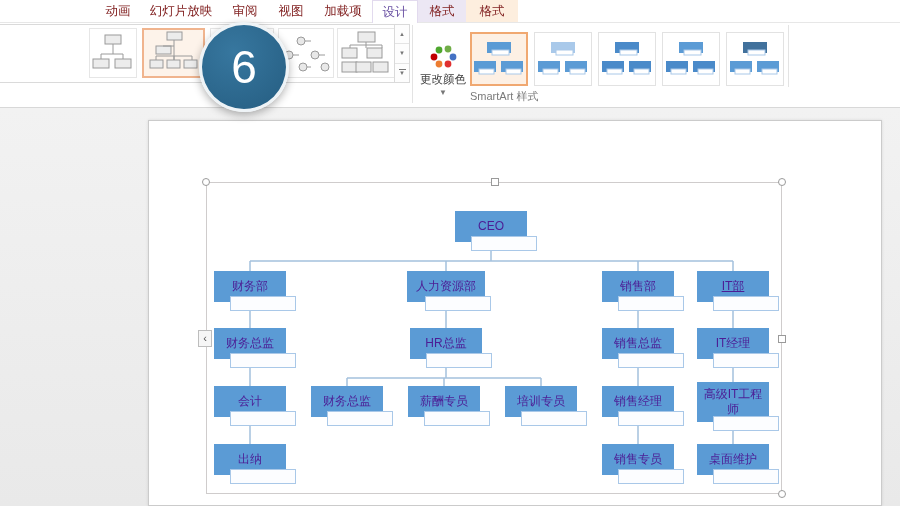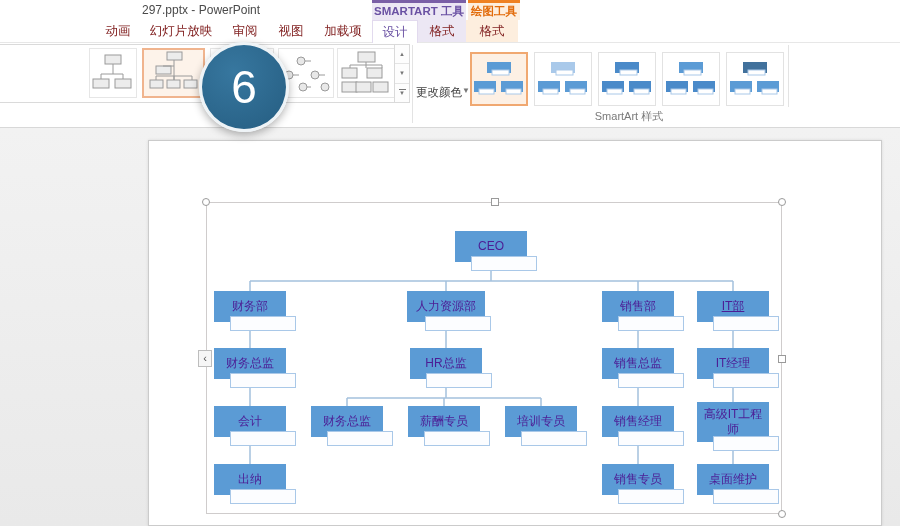--- a/index.html
+++ b/index.html
@@ -40,31 +40,31 @@
   .lthumb.selected { border:2px solid #f0b48e; background:#fdf3ea; }
   .scrollstrip { position:absolute; left:394px; top:1px; width:16px; height:59px;
                  border:1px solid #dadada; background:#fdfdfd; display:flex;
                  flex-direction:column; }
   .scrollbtn { flex:1; display:flex; align-items:center; justify-content:center;
                font-size:6px; color:#777; border-bottom:1px solid #e4e4e4; }
   .scrollbtn:last-child { border-bottom:none; }
   .scrollbtn .bar { position:absolute; width:7px; height:1px; background:#777;
                     margin-top:-7px; }
   .vsep { position:absolute; top:2px; width:1px; height:78px; background:#e3e3e3; }
-  .btn-colors { position:absolute; left:416px; top:7px; width:54px; height:76px;
-                display:flex; flex-direction:row; align-items:center;
+  .btn-colors { position:absolute; left:416px; top:18px; width:54px; height:76px;
+                display:flex; flex-direction:column; align-items:center;
                 padding-top:4px; }
   .btn-colors .lbl { font-size:11.5px; color:#444; margin-top:4px; white-space:nowrap; }
   .btn-colors .caret { font-size:8px; color:#777; margin-top:1px; }
   .sthumb { position:absolute; top:9px; width:58px; height:54px; background:#fff;
             border:1px solid #e2e2e2; display:flex; align-items:center;
             justify-content:center; overflow:hidden; }
   .sthumb.selected { border:2px solid #f0a871; background:#fdf0e4; }
   .grouplabel { position:absolute; left:470px; top:66px; width:318px;
-                text-align:center; font-size:11px; color:#7a7a7a; }
+                font-size:11px; color:#7a7a7a; }
   .gal-edge { position:absolute; left:788px; top:2px; width:1px; height:62px;
               background:#e3e3e3; }
 
   
   .badge { position:absolute; left:199px; top:-1px; width:90px; height:90px;
            border-radius:50%; background:radial-gradient(circle at 38% 32%, #37779f, #255d81);
            border:3px solid rgba(255,255,255,0.92);
            box-shadow:0 3px 9px rgba(0,0,0,0.3);
            display:flex; align-items:center; justify-content:center;
            color:#fff; font-size:46px; font-weight:300; z-index:60; }
@@ -93,29 +93,20 @@
                  font-size:11px; line-height:14px; text-align:center; }
   .watermark { position:absolute; left:770px; top:360px; font-size:16px;
                font-weight:bold; letter-spacing:2px; color:#d9dee8;
                text-shadow:0 1px 0 #ffffff; white-space:nowrap; }
 </style>
 </head>
 <body>
 
 <div class="screen">
 
-  <div class="titlebar">
-    <span class="apptitle">297.pptx - PowerPoint</span>
-    <div class="ctx ctx-smartart">
-      <span>SMARTART 工具</span>
-    </div>
-    <div class="ctx ctx-drawing">
-      <span>绘图工具</span>
-    </div>
-  </div>
 
   <div class="tabrow">
     <div class="tabspacer"></div>
     <div id="tabs-plain" class="tabgroup">
         <div class="tab" style="width: 44px;">动画</div>
         <div class="tab" style="width: 82px;">幻灯片放映</div>
         <div class="tab" style="width: 46px;">审阅</div>
         <div class="tab" style="width: 46px;">视图</div>
         <div class="tab" style="width: 58px;">加载项</div>
       </div>

